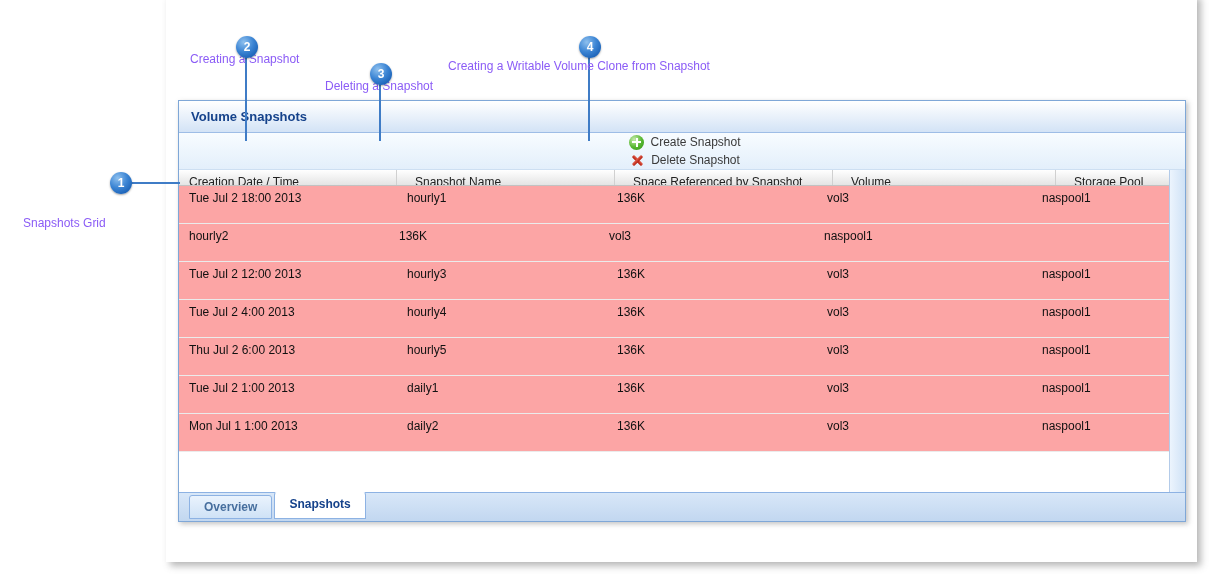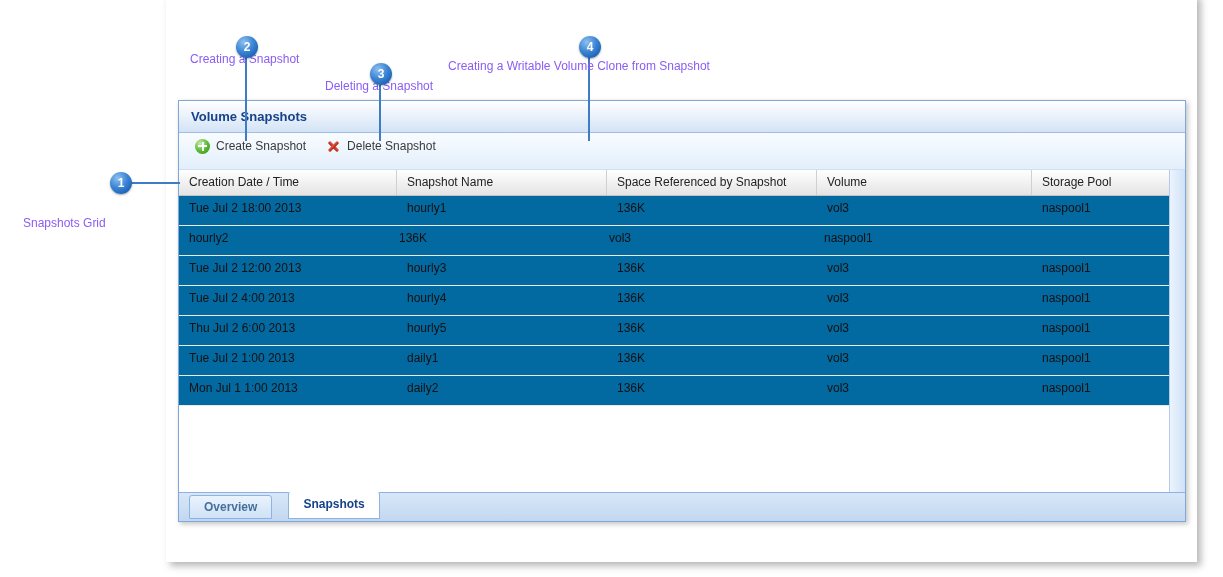--- a/index.html
+++ b/index.html
@@ -13,60 +13,60 @@
   .panel { position:absolute; left:178px; top:100px; width:1008px; height:422px;
     background:#fff; border:1px solid #7fa7d7; box-sizing:border-box;
     box-shadow:2px 2px 5px rgba(80,80,80,.35); z-index:2; }
 
   .titlebar { height:32px; background:linear-gradient(#ffffff,#d3e3f6);
     border-bottom:1px solid #9ebde6; display:flex; align-items:center;
     padding-left:12px; box-sizing:border-box; }
   .title-text { font-size:13px; font-weight:bold; color:#15428b; }
 
   .toolbar { height:37px; background:linear-gradient(#f8fcff,#e3effb);
-    border-bottom:1px solid #cddff2; display:flex; 
-    padding-left:6px; box-sizing:border-box; }
+    border-bottom:1px solid #cddff2; display:flex; align-items:center;
+    padding-left:6px; box-sizing:border-box;flex-direction:column; }
   .tbtn { display:flex; align-items:center; gap:6px; padding:0 10px; height:26px;
     font-size:12px; color:#3a3a3a; cursor:default; border-radius:3px; }
 
   .icon-add { width:15px; height:15px; border-radius:50%; flex:none;
     background:radial-gradient(circle at 35% 30%, #c8ecae, #59b832 52%, #2e9210); position:relative; }
   .icon-add::before { content:""; position:absolute; left:6.5px; top:3px; width:2px; height:9px; background:#fff; }
   .icon-add::after  { content:""; position:absolute; left:3px; top:6.5px; width:9px; height:2px; background:#fff; }
 
   .icon-x { width:15px; height:15px; position:relative; flex:none; }
   .icon-x::before,.icon-x::after { content:""; position:absolute; left:1px; top:6px;
     width:13px; height:3px; background:linear-gradient(#e2604e,#b51f0e); border-radius:1px; }
   .icon-x::before { transform:rotate(45deg); }
   .icon-x::after  { transform:rotate(-45deg); }
 
   .icon-doc { width:13px; height:15px; flex:none; display:inline-flex; }
 
   
   .grid { position:absolute; left:0; top:69px; width:990px; height:322px;
     background:#fff; overflow:hidden; font-size:12px; }
-  .ghead { display:flex; height:26px; background:linear-gradient(#ffffff,#e4e4e4);
-    border-bottom:1px solid #c2c2c2; box-sizing:border-box; }
+  .ghead { display:flex; height:16px; background:linear-gradient(#ffffff,#e4e4e4);
+    border-bottom:1px solid #c2c2c2; box-sizing:border-box;gap:8px; }
   .gcol { box-sizing:border-box; padding:0 4px 0 10px; line-height:25px;
     white-space:nowrap; overflow:hidden; }
   .ghead .gcol { border-right:1px solid #d0d0d0; color:#222; }
-  .grow { display:flex; height:30px; border-bottom:1px solid #ebebeb;
-    box-sizing:border-box; color:#111; background:#0369a1; }
+  .grow { display:flex; height:38px; border-bottom:1px solid #ebebeb;
+    box-sizing:border-box; color:#111; background:#fca5a5; }
   .c1{width:218px;} .c2{width:210px;} .c3{width:210px;} .c4{width:215px;}
   .c5{flex:1; border-right:none !important;}
 
   .vscroll { position:absolute; right:0; top:69px; width:16px; height:322px;
     background:linear-gradient(to right,#ecf4fd,#cfe2f6);
     border-left:1px solid #b3cbe9; box-sizing:border-box; }
 
   
   .tabbar { position:absolute; left:0; bottom:0; width:1006px; height:29px;
     background:linear-gradient(#d8e7f8,#c2d7f0); border-top:1px solid #8db2e3;
     box-sizing:border-box; display:flex; align-items:flex-start;
-    padding-left:10px; gap:16px; }
+    padding-left:10px; gap:2px; }
   .tab { margin-top:2px; height:24px; line-height:23px; padding:0 14px; font-size:12px;
     font-weight:bold; border:1px solid #8db2e3; border-radius:3px 3px 0 0;
     background:linear-gradient(#eaf3fd,#cfe2f6); color:#476f9e; box-sizing:border-box;
     cursor:default; white-space:nowrap; }
   .tab.active { background:#fff; color:#15428b; margin-top:-1px; height:27px;
     border-top-color:#ffffff; }
 
   
   .co-label { position:absolute; font-size:12px; color:#8b5cf6; white-space:nowrap; z-index:6;margin-top:40px; }
   .badge { position:absolute; width:22px; height:22px; border-radius:50%;

